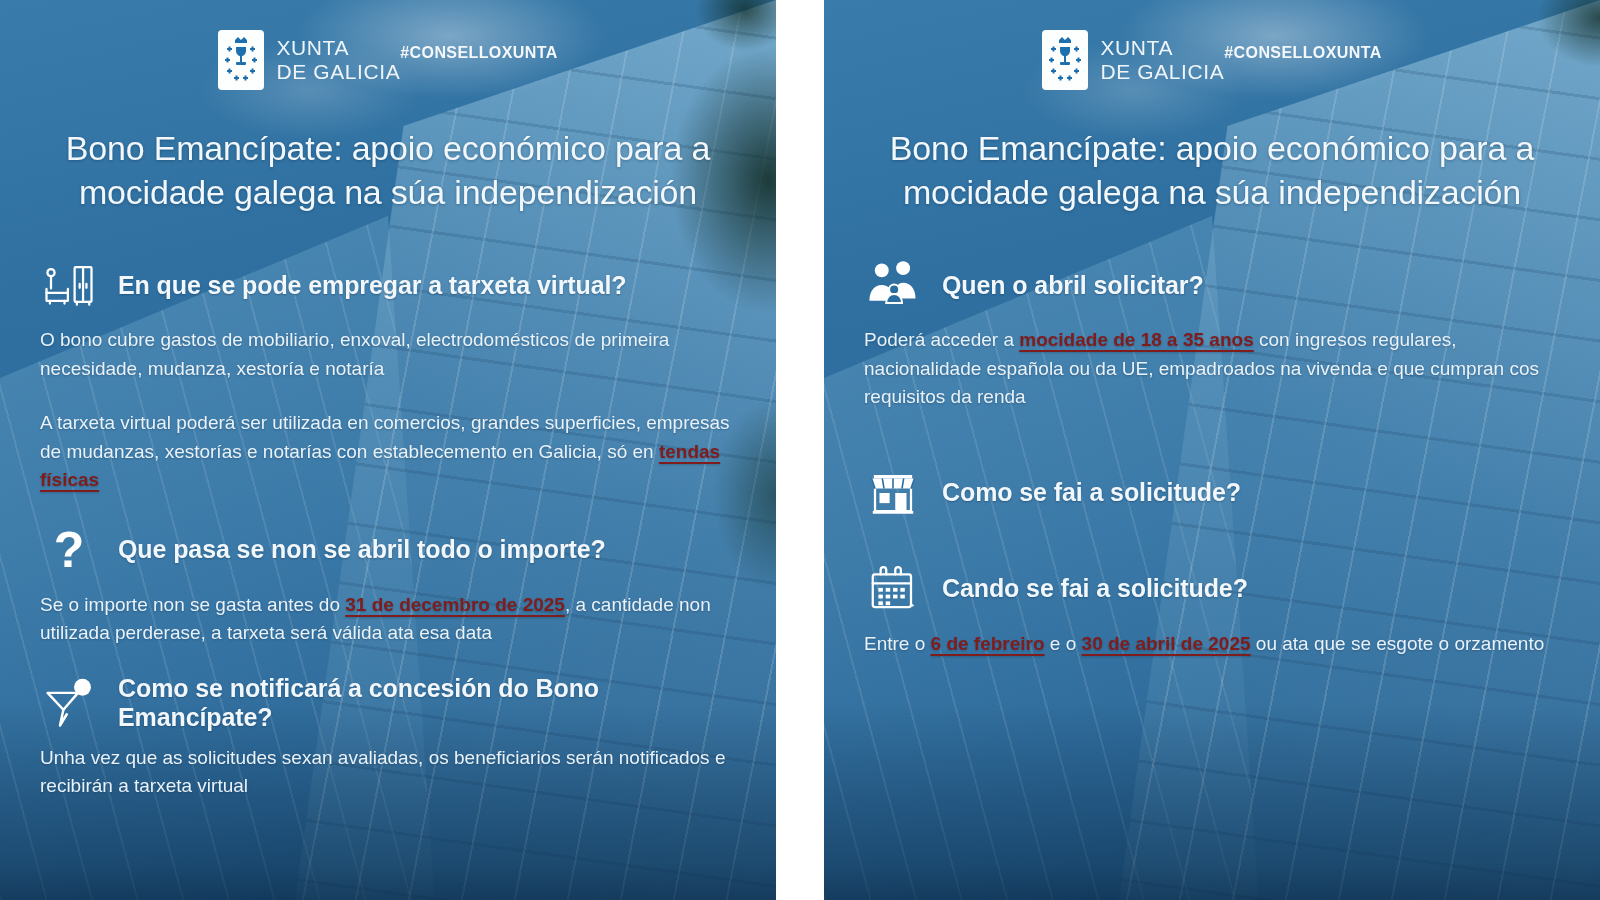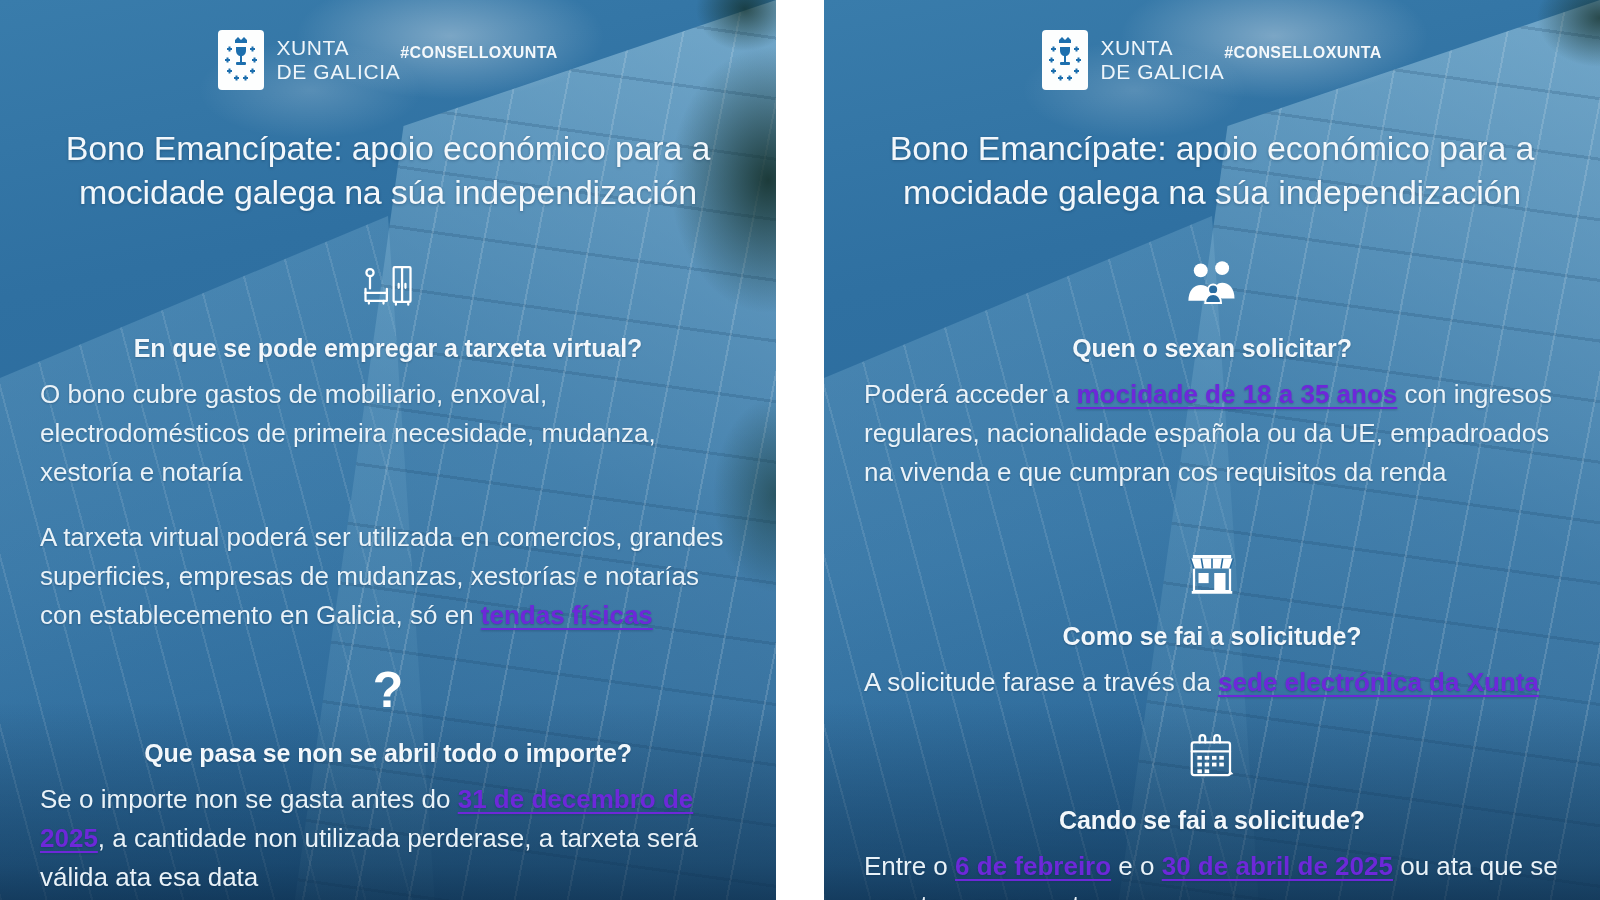--- a/index.html
+++ b/index.html
@@ -44,26 +44,26 @@
   .brand-text { font-size:21px; line-height:1.12; letter-spacing:.6px; color:#eef5fa; font-weight:500; }
   .hashtag { font-size:16px; font-weight:700; letter-spacing:.4px; color:#f4f8fb; margin-top:14px; }
 
   
   .title { margin-top:36px; text-align:center; font-size:34px; font-weight:400; line-height:1.3;
     letter-spacing:-.2px; text-shadow:0 1px 3px rgba(10,40,70,.35); padding:0 6px; }
 
   
   .sections { margin-top:42px; display:flex; flex-direction:column; }
   .section { margin-bottom:26px; }
-  .sec-head { display:flex; align-items:center; gap:20px; margin-bottom:12px;flex-direction:column; }
+  .sec-head { display:flex; align-items:center; gap:20px; margin-bottom:12px; }
   .sec-icon { width:58px; height:58px; flex:0 0 auto; display:flex; align-items:center; justify-content:center; }
   .sec-icon svg { width:54px; height:54px; }
   .sec-heading { font-size:25px; font-weight:700; letter-spacing:-.1px; text-shadow:0 1px 2px rgba(10,40,70,.35); }
-  .sec-body { font-size:26px; line-height:1.5; color:#e9f2f8; text-shadow:0 1px 2px rgba(10,40,70,.3); max-width:730px; }
-  .sec-body .b { font-weight:700; color:#6d28d9; }
+  .sec-body { font-size:19px; line-height:1.5; color:#e9f2f8; text-shadow:0 1px 2px rgba(10,40,70,.3); max-width:730px; }
+  .sec-body .b { font-weight:700; color:#7f1d1d; }
   .sec-body .u { text-decoration:underline; text-decoration-thickness:2px; text-underline-offset:4px; }
   .qmark { font-size:50px; font-weight:700; color:#ffffff; line-height:1; font-family:"Liberation Sans",sans-serif; }
 </style>
 </head>
 <body>
 
 <div class="panel">
   <div class="panel-bg"></div>
   <div class="facade-b"></div>
   <div class="facade-a"></div>
@@ -211,21 +211,21 @@
       <span class="sec-icon">
               <svg viewBox="0 0 48 48" fill="#fff">
                 <circle cx="14" cy="11" r="6.2"></circle>
                 <path d="M3 38c0-9 5-14 11-14s11 5 11 14z"></path>
                 <circle cx="33" cy="9" r="6.2"></circle>
                 <path d="M24 34c1-8 4.5-12 9-12 6 0 11 5 11 14H33"></path>
                 <circle cx="25" cy="28" r="4.5" fill="#2a6da1" stroke="#fff" stroke-width="1.8"></circle>
                 <path d="M18 40c0-5 3-8 7-8s7 3 7 8z" fill="#2a6da1" stroke="#fff" stroke-width="1.8"></path>
               </svg>
             </span>
-      <span class="sec-heading">Quen o sexan solicitar?</span>
+      <span class="sec-heading">Quen o abril solicitar?</span>
     </div>
     <div class="sec-body"><span>Poderá acceder a </span><span class="b u">mocidade de 18 a 35 anos</span><span> con ingresos regulares, nacionalidade española ou da UE, empadroados na vivenda e que cumpran cos requisitos da renda</span></div>
   </div>
 
   <div class="section">
   </div>
 
   <div class="section">
     <div class="sec-head">
       <span class="sec-icon">
@@ -234,21 +234,20 @@
                 <path fill="#fff" d="M5 11h38l-3 9H8z"></path>
                 <path fill="none" stroke="#fff" stroke-width="2" d="M8 20v20h32V20"></path>
                 <path fill="#fff" d="M6 40h36v2.5H6z"></path>
                 <rect x="12" y="24" width="9" height="9" fill="#fff"></rect>
                 <rect x="26" y="24" width="10" height="16" fill="#fff"></rect>
                 <path d="M5 11l3 9M14.5 11l1.5 9M24 11v9M33.5 11l-1.5 9M43 11l-3 9" stroke="#2a6da1" stroke-width="1.4"></path>
               </svg>
             </span>
       <span class="sec-heading">Como se fai a solicitude?</span>
     </div>
-    <div class="sec-body"><span>A solicitude farase a través da </span><span class="b u">sede electrónica da Xunta</span></div>
   </div>
 
   <div class="section">
     <div class="sec-head">
       <span class="sec-icon">
               <svg viewBox="0 0 48 48" fill="none" stroke="#fff" stroke-width="2" stroke-linecap="round">
                 <rect x="6" y="11" width="34" height="29" rx="2"></rect>
                 <path d="M6 19h34"></path>
                 <path d="M13 11V7a2.5 2.5 0 015 0v4M26 11V7a2.5 2.5 0 015 0v4"></path>
                 <g fill="#fff" stroke="none">

